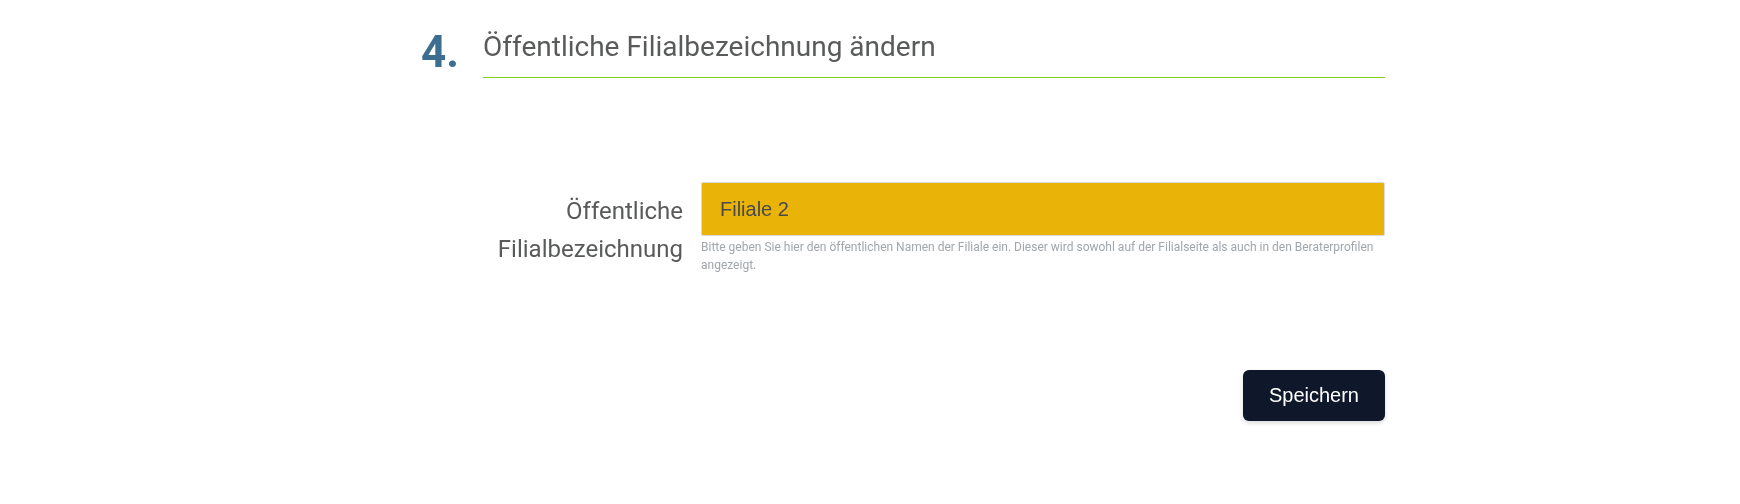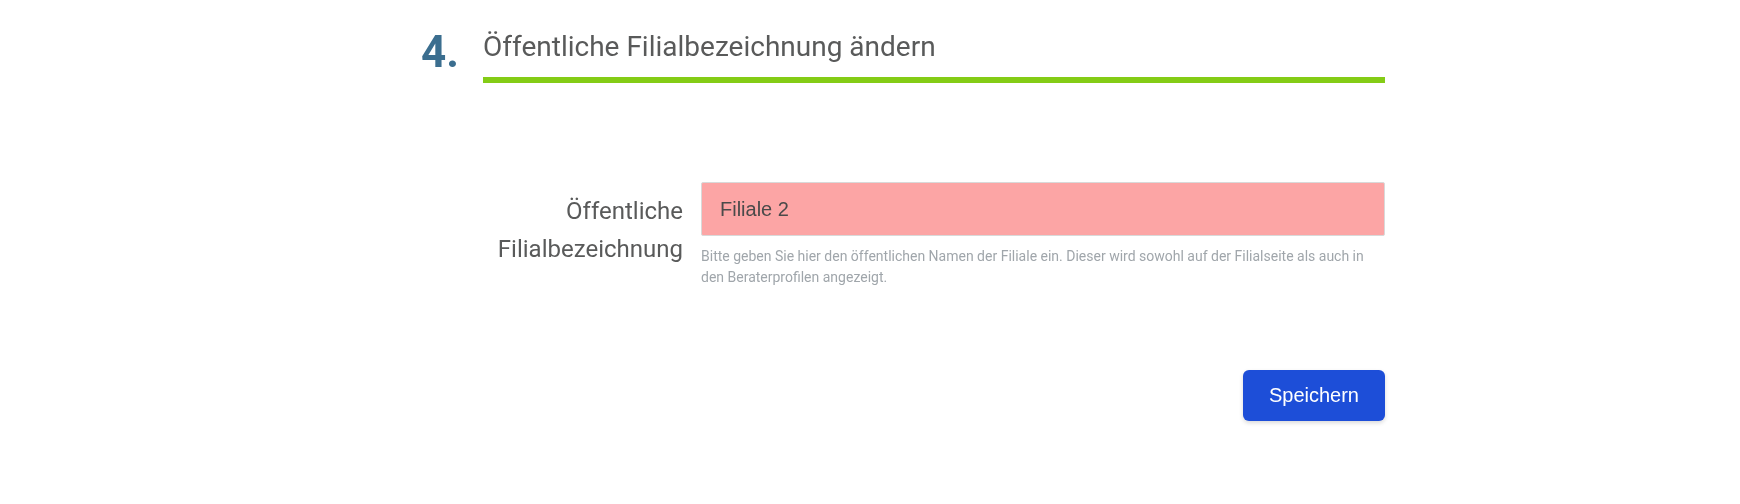--- a/index.html
+++ b/index.html
@@ -30,21 +30,21 @@
       line-height: 1;
     }
     .section-title-wrap {
       flex: 1;
     }
     .section-title {
       font-size: 28px;
       font-weight: 400;
       color: #595a5a;
       padding-bottom: 14px;
-      border-bottom: 6px solid #84cc16;
+      border-bottom: 1px solid #84cc16;
     }
     .form-row {
       position: absolute;
       left: 421px;
       top: 182px;
       width: 964px;
       display: flex;
       align-items: flex-start;
     }
     .form-label {
@@ -56,43 +56,43 @@
       padding-top: 10px;
       line-height: 1.6;
     }
     .form-control-wrap {
       flex: 1;
     }
     .form-input {
       width: 100%;
       height: 54px;
       border: 1px solid #d9d9d9;
-      background: #fca5a5;
+      background: #eab308;
       font-size: 20px;
       color: #4a4a4a;
       padding: 0 18px;
       outline: none;
       border-radius: 2px;
     }
     .form-help {
-      margin-top: 10px;
-      font-size: 14px;
+      margin-top: 2px;
+      font-size: 12px;
       color: #a0a6ab;
       line-height: 1.5;
     }
     .button-row {
       position: absolute;
       left: 421px;
       top: 370px;
       width: 964px;
       display: flex;
       justify-content: flex-end;
     }
     .btn-primary {
-      background: #1d4ed8;
+      background: #0f172a;
       color: #ffffff;
       font-size: 20px;
       border: none;
       border-radius: 6px;
       padding: 14px 26px;
       cursor: pointer;
       box-shadow: 0 2px 4px rgba(0,0,0,0.15);
     }
   </style>
 </head>

